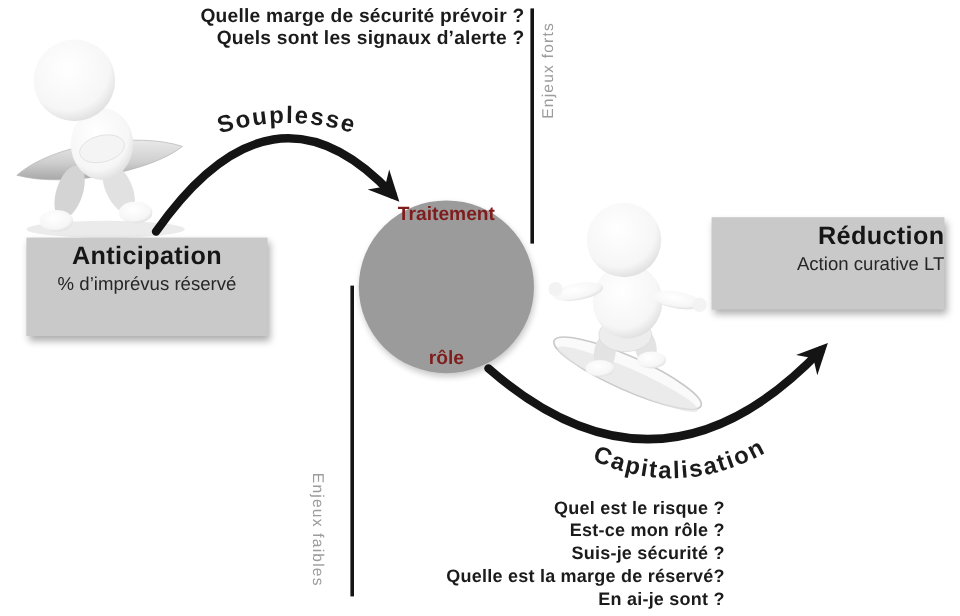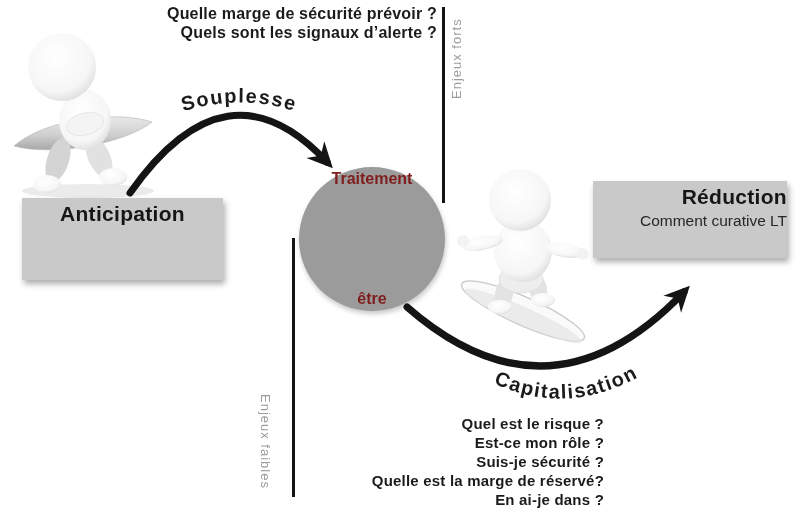--- a/index.html
+++ b/index.html
@@ -43,51 +43,52 @@
                font-weight:bold;font-size:20px;letter-spacing:1.5px;fill:var(--ink);}
 </style>
 </head>
 <body>
 
 <div class="stage">
 
   <div class="abs node-box box-anticipation">
     <div class="node-title">Anticipation</div>
     <div class="node-sub">
+      <div>% d’imprévus réservé</div>
     </div>
   </div>
 
   <div class="abs circle-node">
     <div>Traitement</div>
-    <div>être</div>
+    <div>rôle</div>
   </div>
 
   <div class="abs node-box box-reduction">
     <div class="node-title">Réduction</div>
     <div class="node-sub">
-      <div>Comment curative LT</div>
+      <div>Action curative LT</div>
     </div>
   </div>
 
   <div class="abs rule rule-top"></div>
   <div class="abs rule rule-bottom"></div>
 
   <div class="abs vlabel vlabel-top">Enjeux forts</div>
   <div class="abs vlabel vlabel-bottom">Enjeux faibles</div>
 
   <div class="abs top-questions">
     <div>Quelle marge de sécurité prévoir ?</div>
     <div>Quels sont les signaux d’alerte ?</div>
   </div>
   <div class="abs bottom-questions">
     <div>Quel est le risque ?</div>
     <div>Est-ce mon rôle ?</div>
     <div>Suis-je sécurité ?</div>
     <div>Quelle est la marge de réservé?</div>
-    <div>En ai-je dans ?</div>
+    <div>En ai-je sont ?</div>
   </div>
 
   <svg class="abs overlay" width="800" height="513" viewBox="0 0 800 513">
     <defs>
       <marker id="ah" viewBox="0 0 10 10" refX="6.8" refY="5" markerWidth="3.8" markerHeight="3.8" orient="auto">
         <path d="M0.4,0.4 L10,5 L0.4,9.6 L3.4,5 Z" fill="#141414"></path>
       </marker>
       <radialGradient id="figGrad" cx="42%" cy="36%" r="72%">
         <stop offset="0%" stop-color="#ffffff"></stop>
         <stop offset="70%" stop-color="#f6f6f6"></stop>

